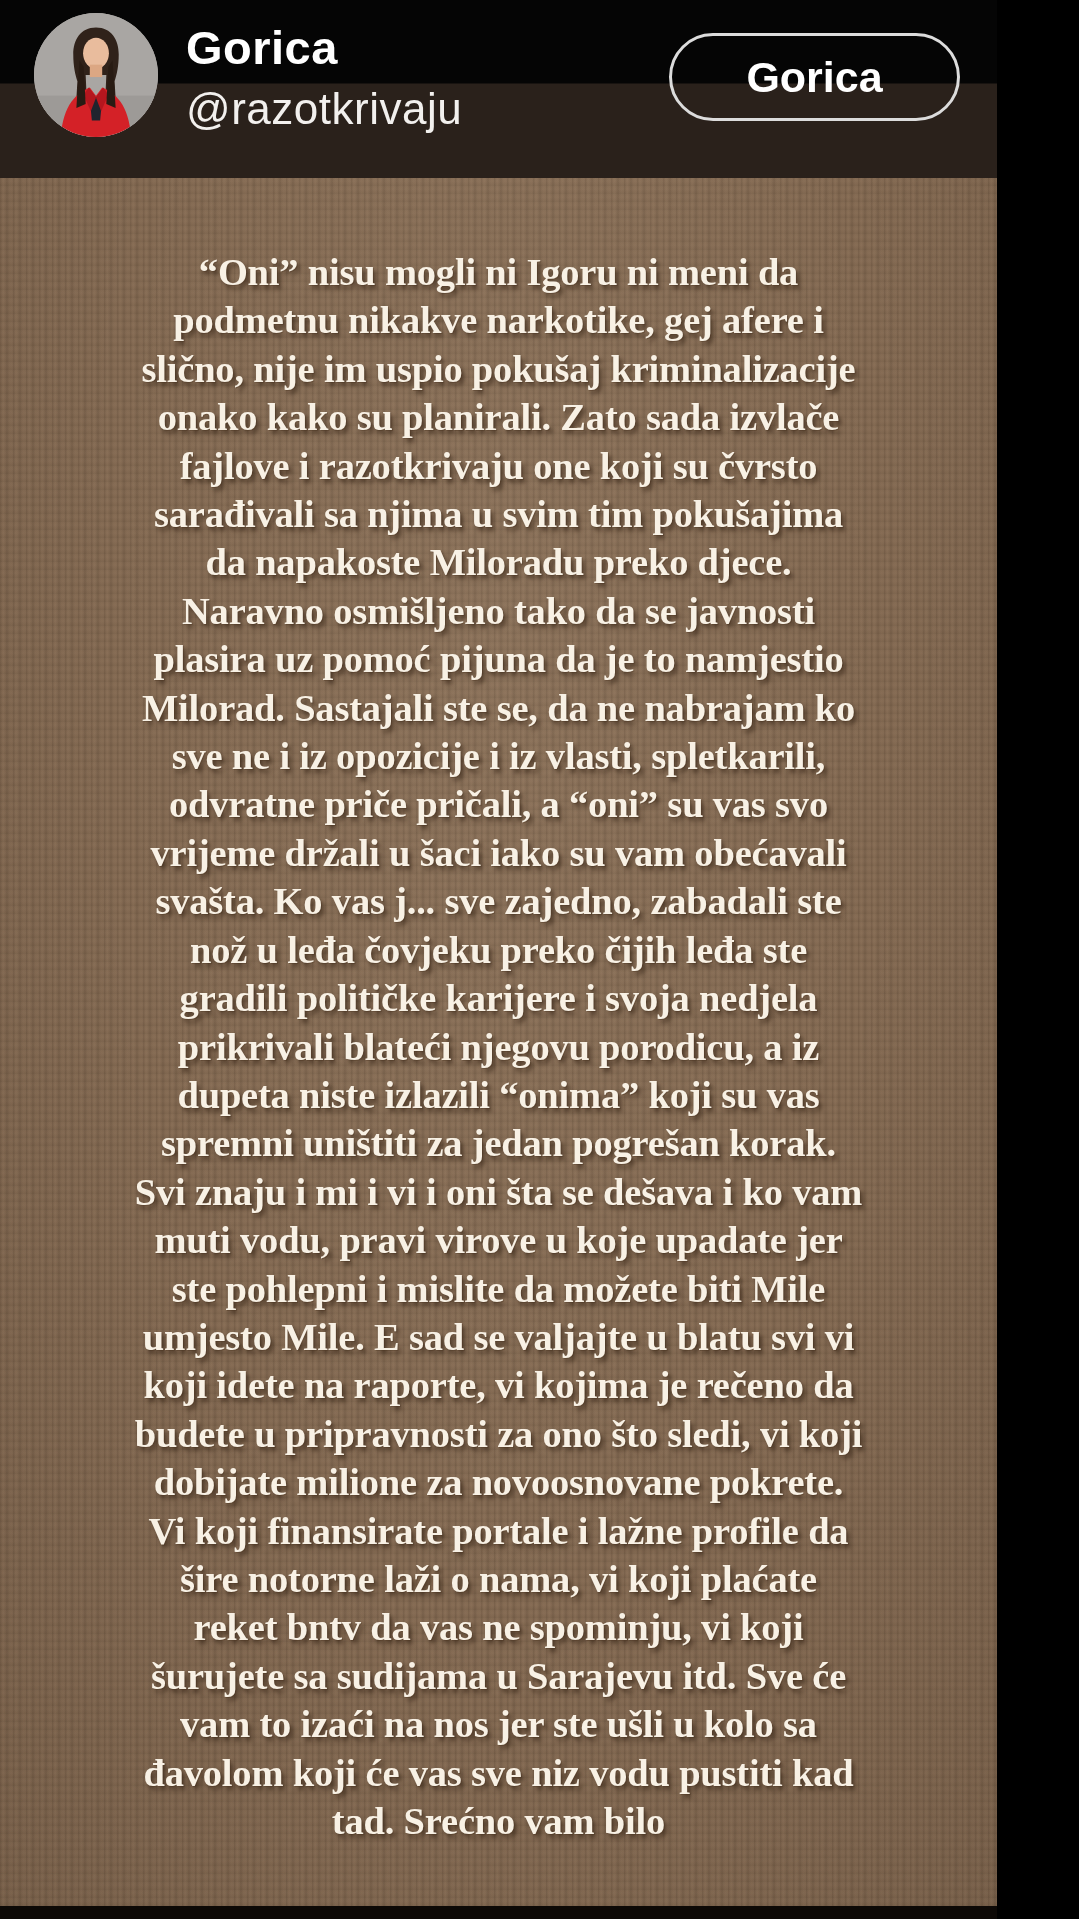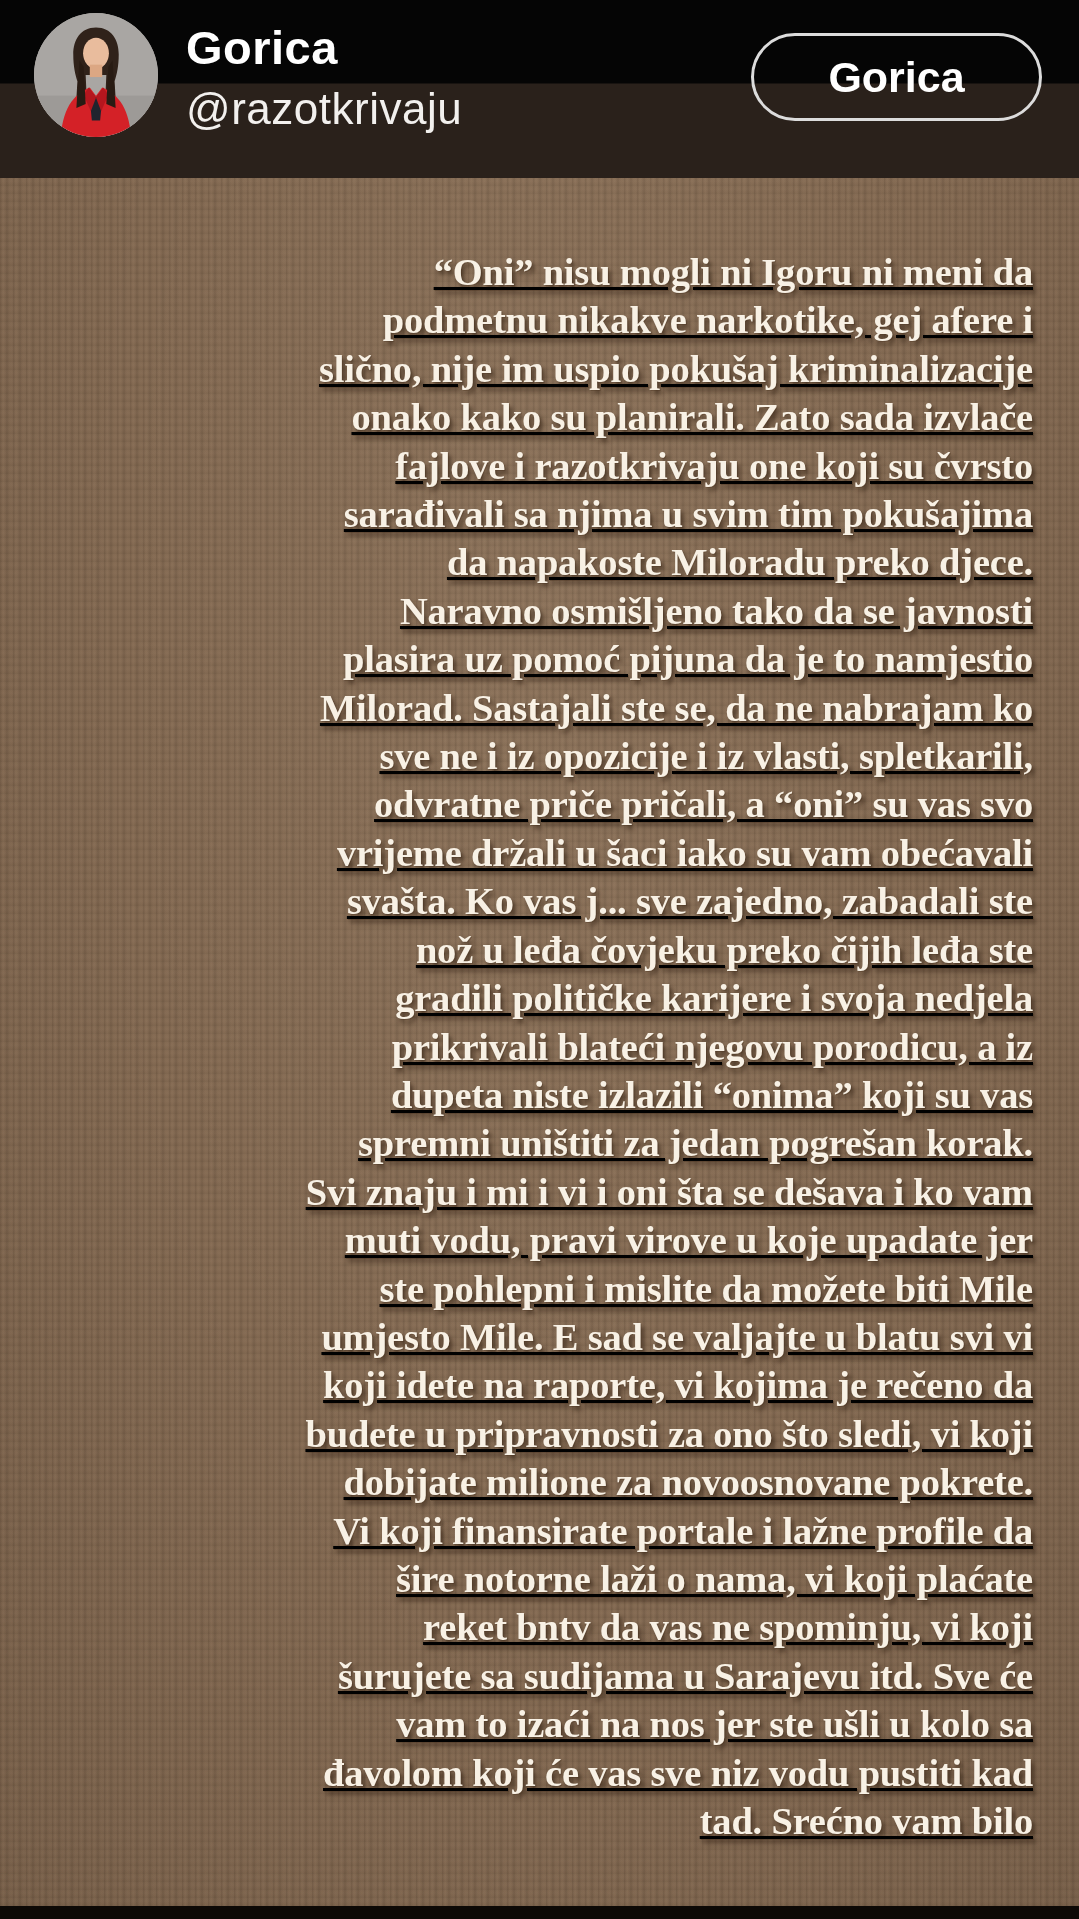--- a/index.html
+++ b/index.html
@@ -1,21 +1,20 @@
 <!DOCTYPE html>
 <html><head>
 <meta charset="utf-8">
 <style>
   * { margin: 0; padding: 0; box-sizing: border-box; }
   html, body { width: 1079px; height: 1919px; overflow: hidden; background: #000; }
   .screen {
     position: relative;
-    width: 1079px; height: 1919px;
+    width: 997px; height: 1919px;
     font-family: "Liberation Sans", sans-serif;
-    text-decoration: underline;
   }
 
   
   .header {
     position: relative;
     width: 100%; height: 178px;
     background: linear-gradient(to bottom, #050505 0px, #050505 83px, #2a211b 84px, #2a211b 178px);
   }
   .avatar {
     position: absolute; left: 34px; top: 13px;
@@ -64,21 +63,21 @@
         rgba(58,40,26,0.16) 0px, rgba(58,40,26,0.0) 2px,
         rgba(190,158,126,0.10) 3px, rgba(58,40,26,0.0) 5px,
         rgba(44,30,18,0.13) 7px, rgba(58,40,26,0.0) 9px,
         rgba(170,138,108,0.08) 11px, rgba(58,40,26,0.0) 13px),
       repeating-linear-gradient(0deg,
         rgba(47,32,20,0.07) 0px, rgba(0,0,0,0) 3px,
         rgba(196,164,132,0.05) 5px, rgba(0,0,0,0) 8px);
   }
   .post-text {
     padding: 70px 46px 0 46px;
-    text-align: right;
+    text-align: center;
     white-space: pre-line;
     color: #f8f1e5;
     font-family: "Liberation Serif", "DejaVu Serif", serif;
     font-weight: 700;
     font-size: 38.5px;
     line-height: 48.4px;
     letter-spacing: -0.2px;
     text-shadow: 1px 1px 0 rgba(72,48,28,0.35), 3px 4px 4px rgba(43,27,15,0.55);
   }
 

